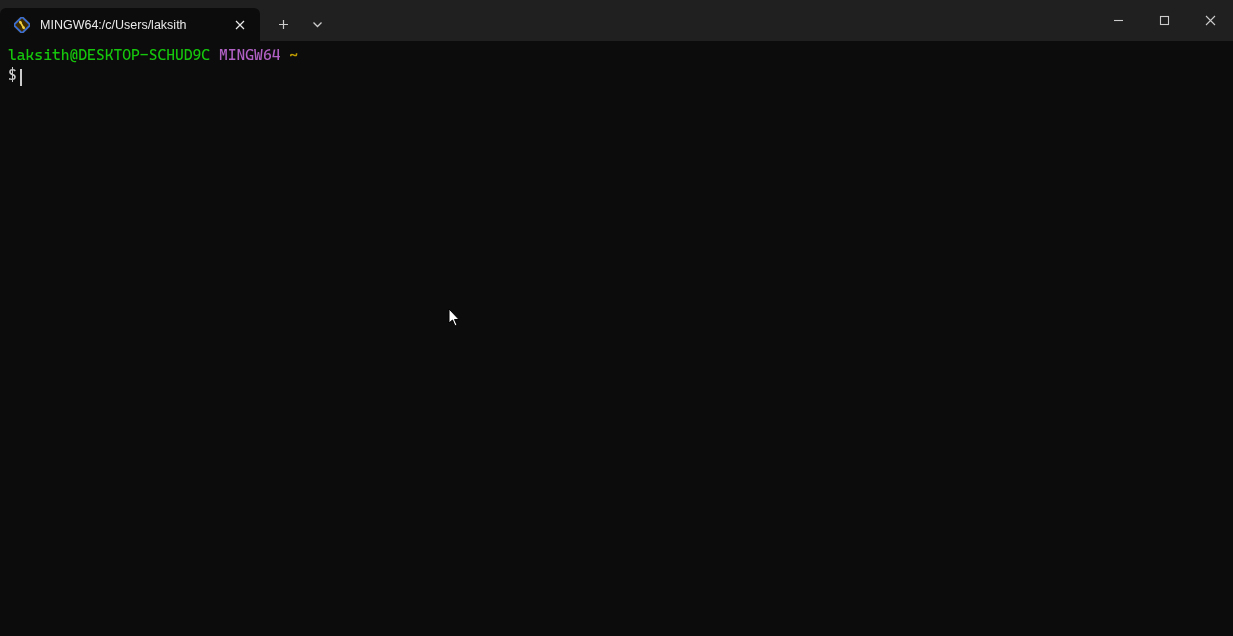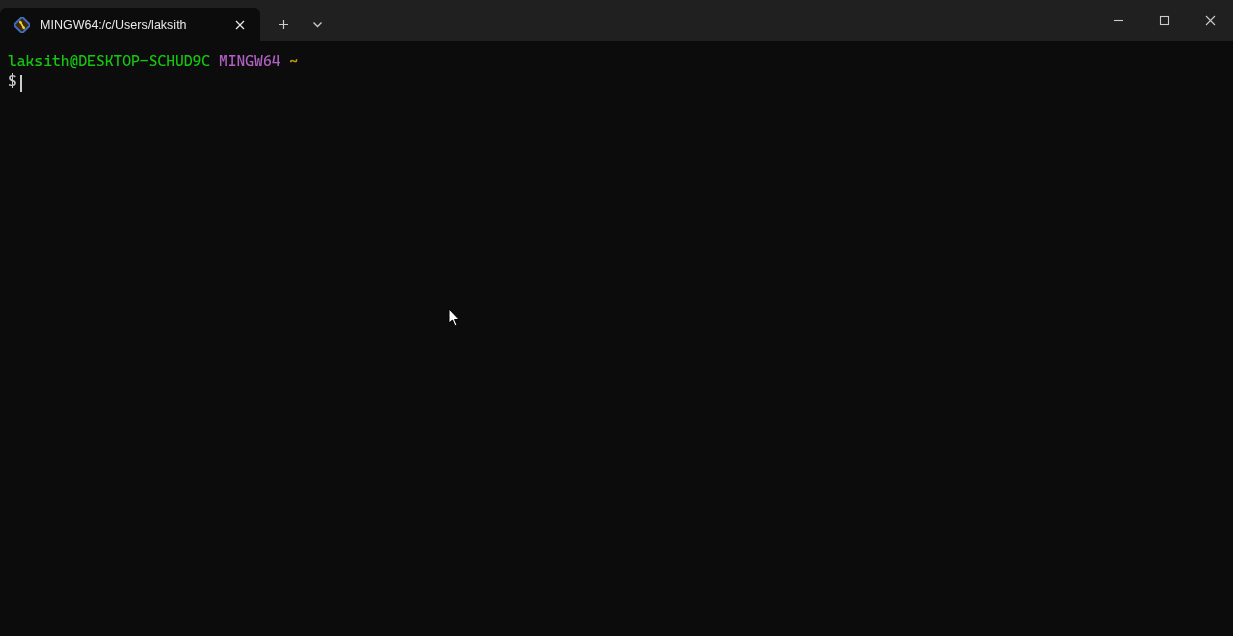--- a/index.html
+++ b/index.html
@@ -85,21 +85,21 @@
     }
     .win-btn {
       width: 46px;
       display: flex;
       align-items: center;
       justify-content: center;
       color: #cccccc;
       cursor: pointer;
     }
     .terminal-body {
-      padding: 10px 8px;
+      padding: 4px 8px;
       font-size: 15px;
       line-height: 1.35;
       font-weight: 500;
     }
     .prompt-line {
       white-space: pre;
     }
     .user-host {
       color: #16c60c;
     }

